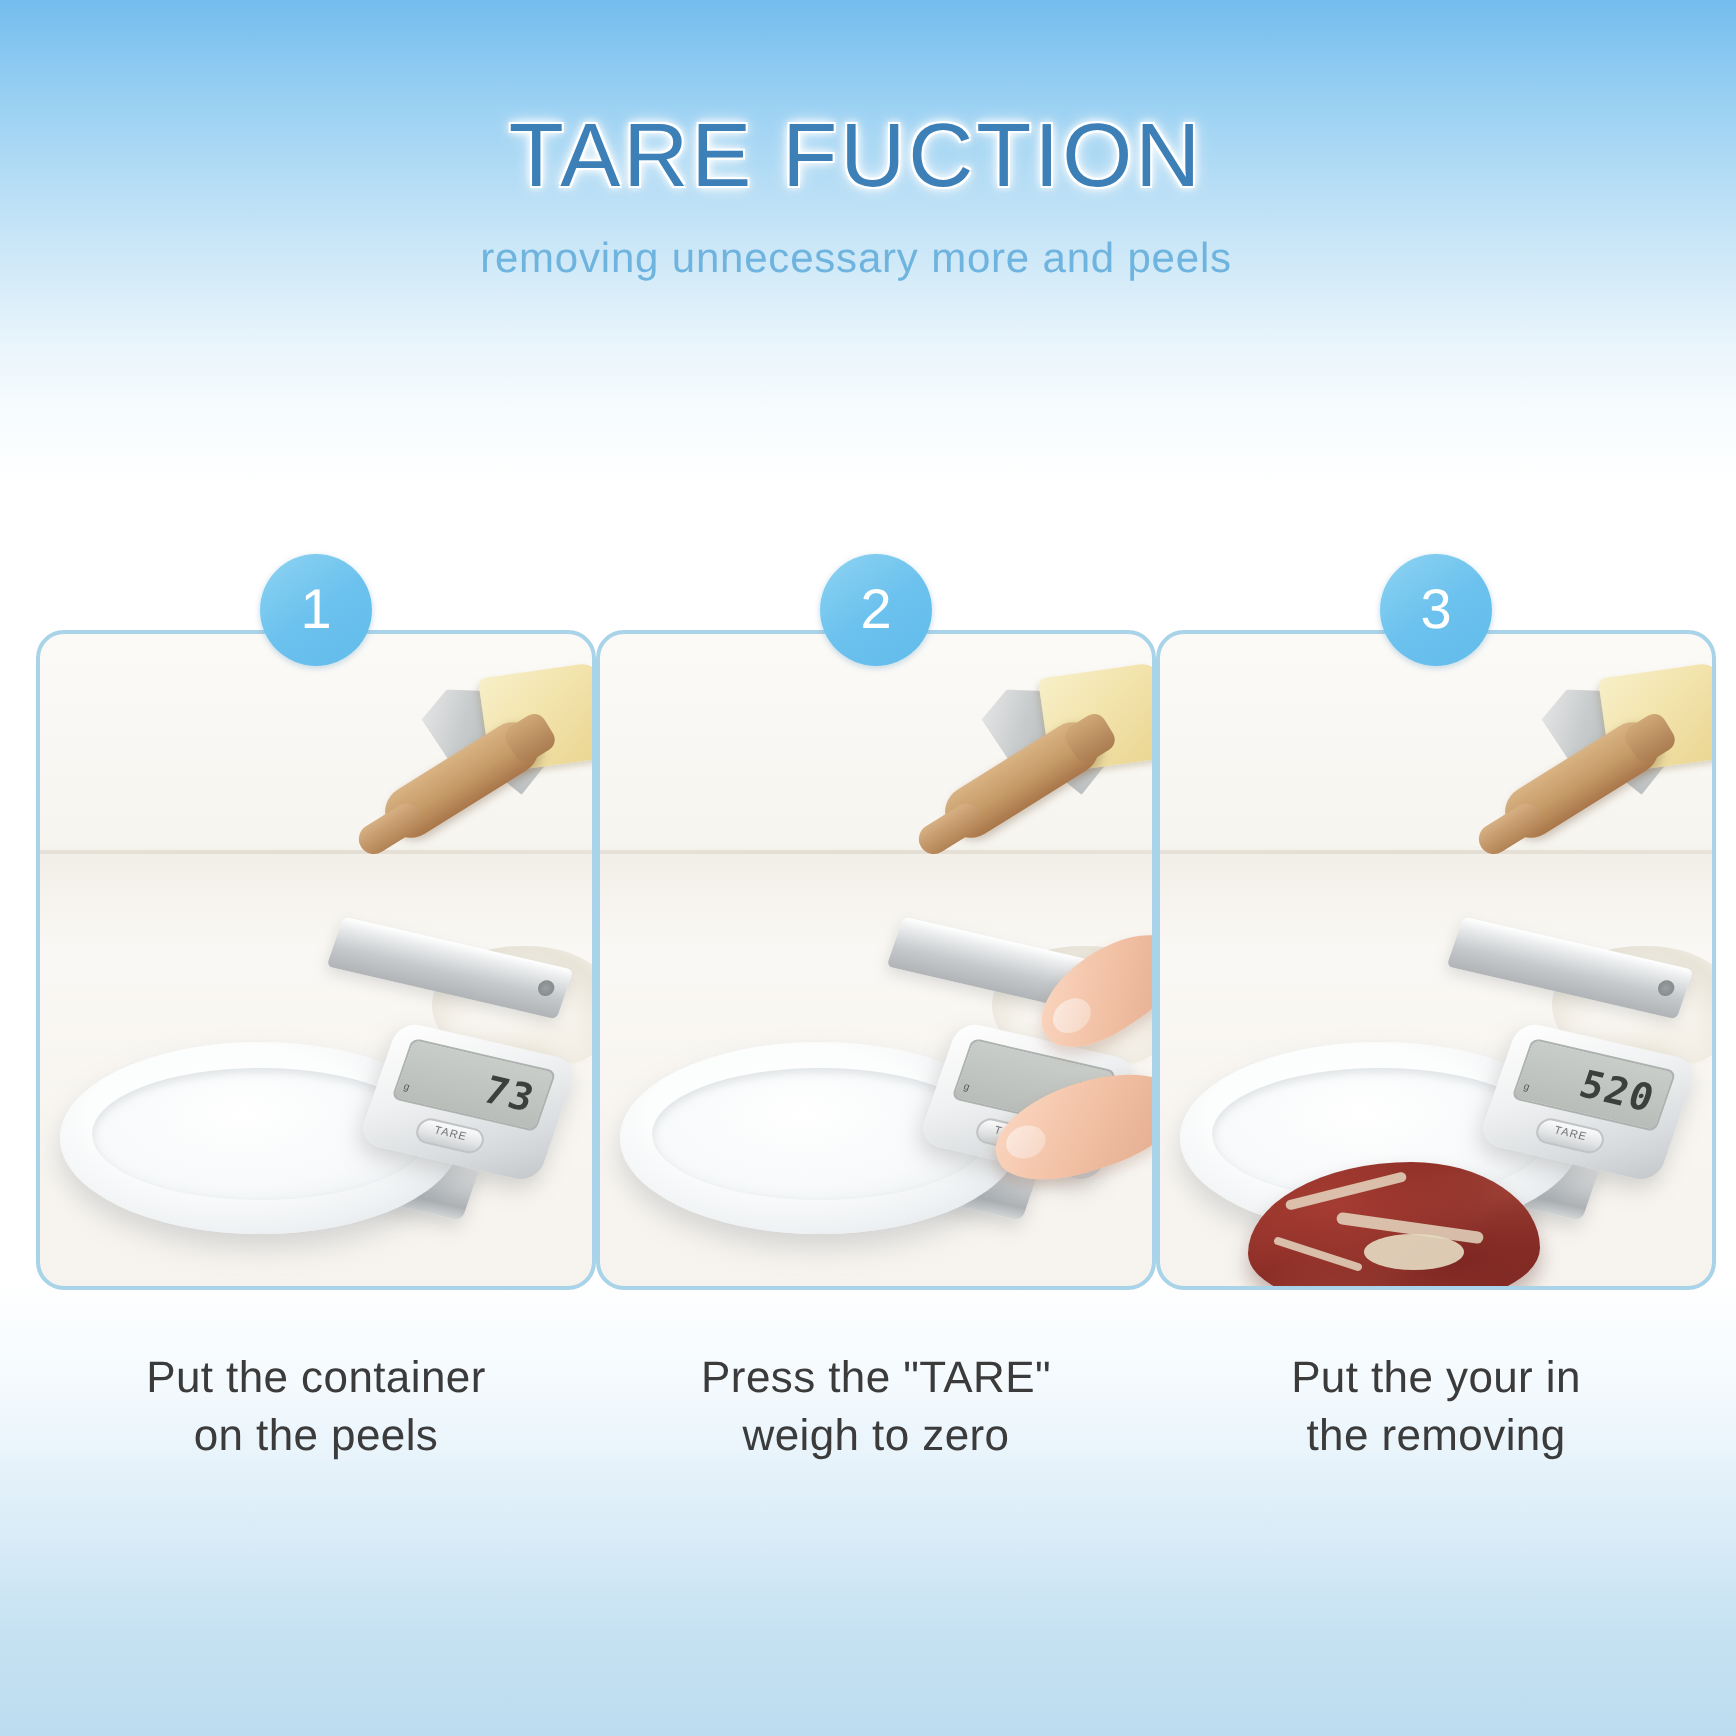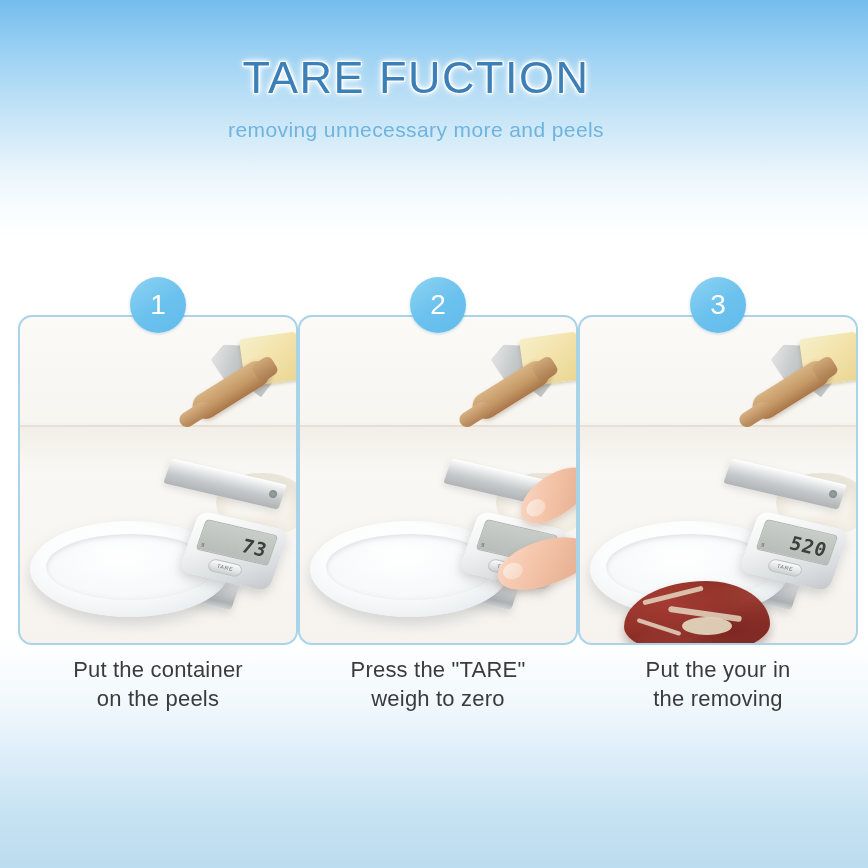--- a/index.html
+++ b/index.html
@@ -24,21 +24,21 @@
         #ffffff 640px,
         #f2f9fd 700px,
         #dcedf8 760px,
         #c6e2f2 815px,
         #bcdcef 868px);
     overflow:hidden;
   }
 
   
   .header {
-    position:absolute; top:0; left:0;
+    position:absolute; top:0; left:12px;
     width:832px;
     text-align:center;
     padding-top:52px;
   }
   .title {
     font-size:45px;
     letter-spacing:1.5px;
     font-weight:400;
     color:#3d80b8;
     text-shadow:
@@ -304,21 +304,21 @@
   .finger-b { left:216px; top:42px; width:78px; height:40px; transform:rotate(-34deg); }
   .nail {
     position:absolute; left:6px; top:12px;
     width:20px; height:16px; border-radius:50%;
     background:linear-gradient(140deg,#fcece2,#f6d6c4);
     opacity:0.95;
   }
 
   
   .caption {
-    margin-top:10px;
+    margin-top:29px;
     text-align:center;
     font-size:22px;
     line-height:29px;
     color:#3b3b3b;
     letter-spacing:0.2px;
   }
   .caption div { white-space:nowrap; }
 </style>
 </head>
 <body>

